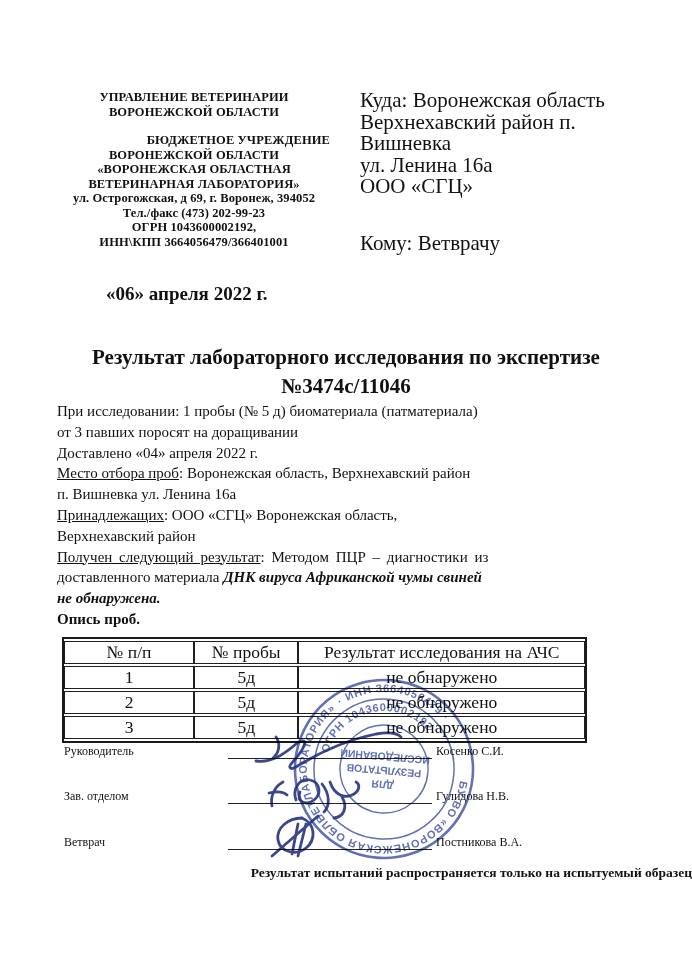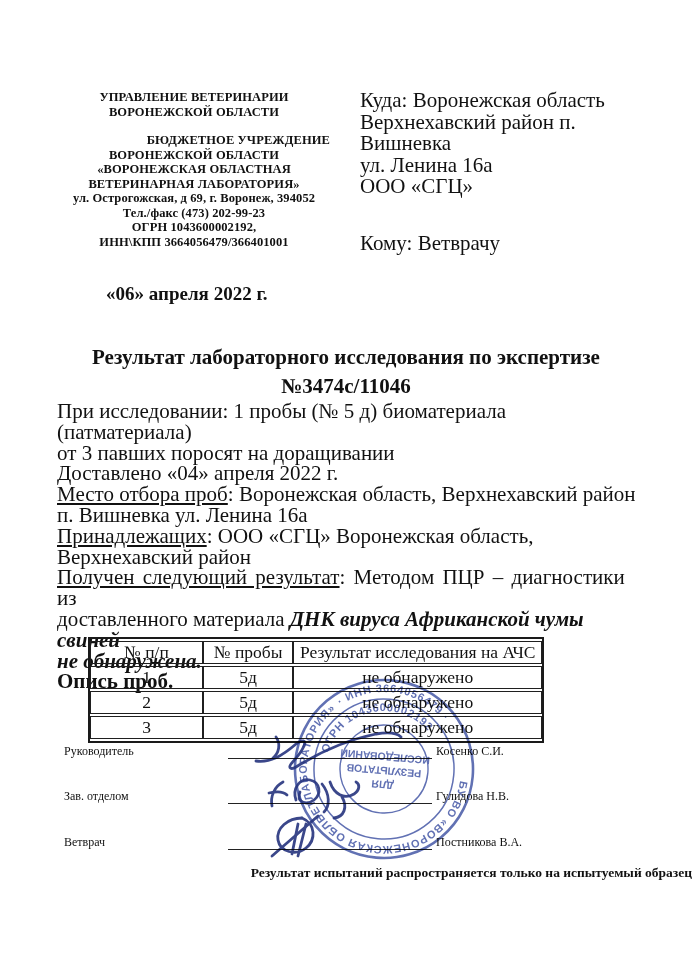--- a/index.html
+++ b/index.html
@@ -31,34 +31,33 @@
     left:106px;top:283px;font-weight:bold;font-size:19px;
   }
 
   .doc-title{
     left:30px;top:343px;width:632px;text-align:center;
     font-weight:bold;font-size:21px;line-height:29px;
   }
 
   .body-text{
     left:57px;top:401px;width:582px;
-    font-size:21px;line-height:20.8px;
+    font-size:15px;line-height:20.8px;
   }
   .u{text-decoration:underline;}
   .bi{font-weight:bold;font-style:italic;}
   .b{font-weight:bold;}
   .spread{word-spacing:3px;}
 
   
   table.samples{
-    position:absolute;left:62px;top:637px;width:456px;
+    position:absolute;left:62px;top:637px;width:525px;
     border-collapse:separate;border-spacing:0 2px;
     border:2px solid #1a1a1a;
     font-size:17.5px;
-    margin-left:26px;
   }
   table.samples th,table.samples td{
     border:1px solid #1f1f1f;
     text-align:center;vertical-align:middle;
     height:19px;padding:0 2px;
     font-weight:normal;
   }
   .col1{width:25%;} .col2{width:20%;} .col3{width:55%;}
 
   

